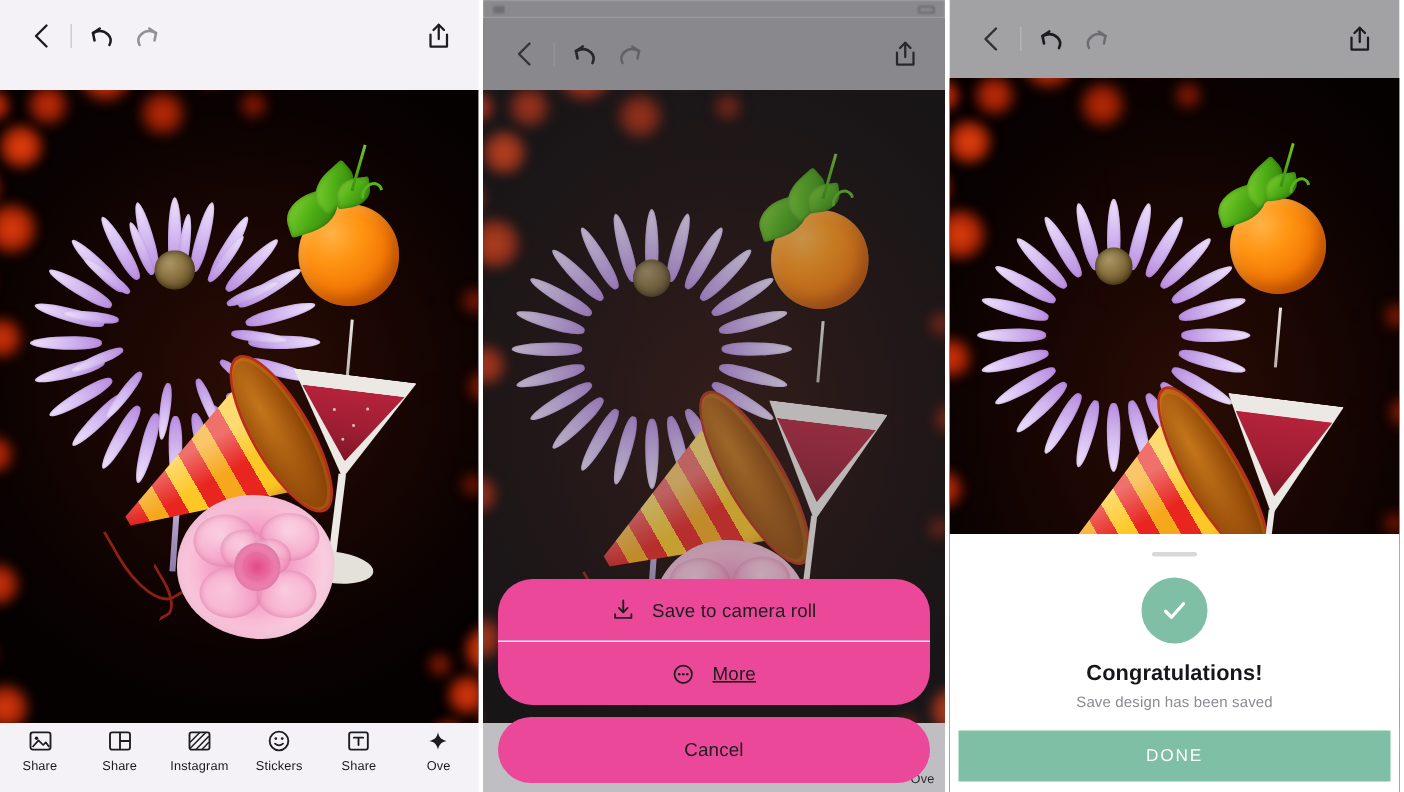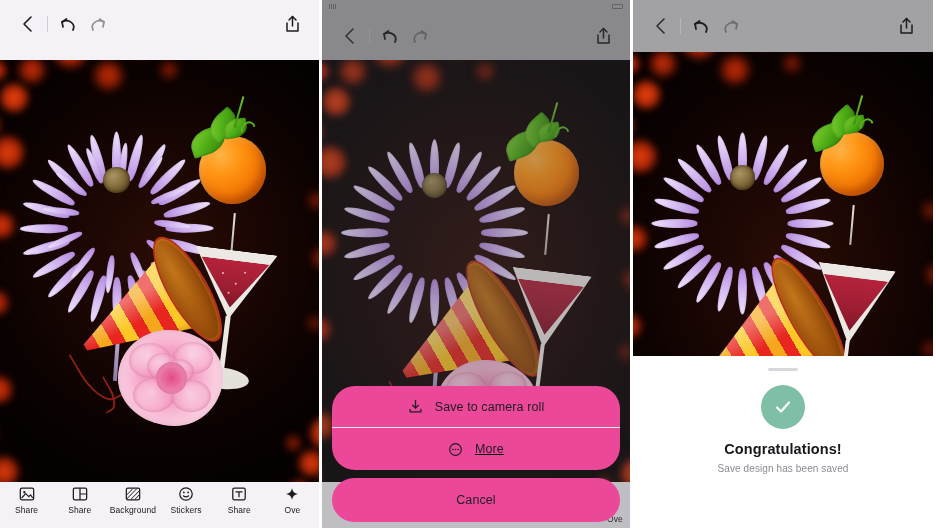--- a/index.html
+++ b/index.html
@@ -527,21 +527,21 @@
           <rect x="1.5" y="2.5" width="15" height="13" rx="1.6" stroke="#1c1b1f" stroke-width="1.4" fill="none"></rect>
           <path d="M9 2.5 L9 15.5 M9 9 L16.5 9" stroke="#1c1b1f" stroke-width="1.4"></path>
         </svg>
         <span class="tool-label">Share</span>
       </div>
       <div class="tool">
         <svg width="16" height="16" viewBox="0 0 18 18">
           <rect x="1.5" y="2.5" width="15" height="13" rx="1.6" stroke="#1c1b1f" stroke-width="1.4" fill="none"></rect>
           <path d="M2 10 L9 2.8 M2 14.5 L13.5 2.8 M6.5 15.2 L16 5.5 M11 15.2 L16 10" stroke="#1c1b1f" stroke-width="1.1"></path>
         </svg>
-        <span class="tool-label">Background</span>
+        <span class="tool-label">Instagram</span>
       </div>
       <div class="tool">
         <svg width="16" height="16" viewBox="0 0 18 18">
           <circle cx="9" cy="9" r="7" stroke="#1c1b1f" stroke-width="1.4" fill="none"></circle>
           <circle cx="6.6" cy="7.2" r="1" fill="#1c1b1f"></circle>
           <circle cx="11.4" cy="7.2" r="1" fill="#1c1b1f"></circle>
           <path d="M6 11 Q9 13.6 12 11" stroke="#1c1b1f" stroke-width="1.3" fill="none" stroke-linecap="round"></path>
         </svg>
         <span class="tool-label">Stickers</span>
       </div>
@@ -819,16 +819,19 @@
 
     <div class="success">
       <div class="drag-handle"></div>
       <div class="check-circle" style="background:#7fbfa6">
         <svg width="24" height="24" viewBox="0 0 24 24">
           <path d="M6 12.5 L10 16.5 L18 7.5" stroke="#ffffff" stroke-width="2.2" fill="none" stroke-linecap="round" stroke-linejoin="round"></path>
         </svg>
       </div>
       <div class="congrats">Congratulations!</div>
       <div class="saved-sub">Save design has been saved</div>
+      <div class="done-btn" style="background:#7fbfa6">
+        <span>DONE</span>
+      </div>
     </div>
   </div>
 
 </div>
 
 </body></html>

